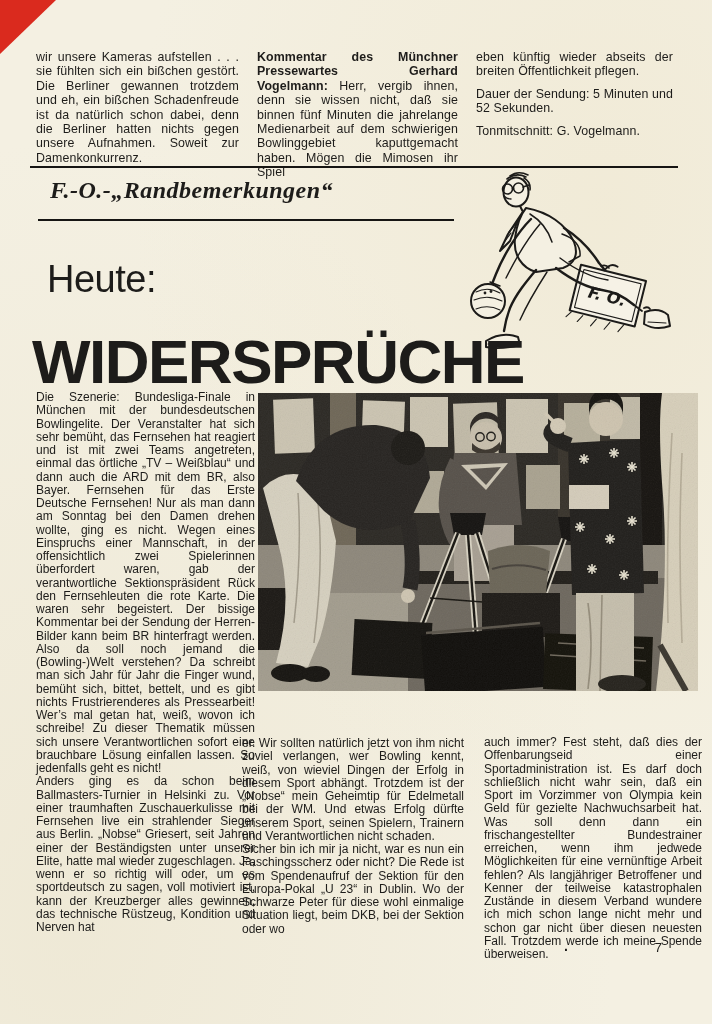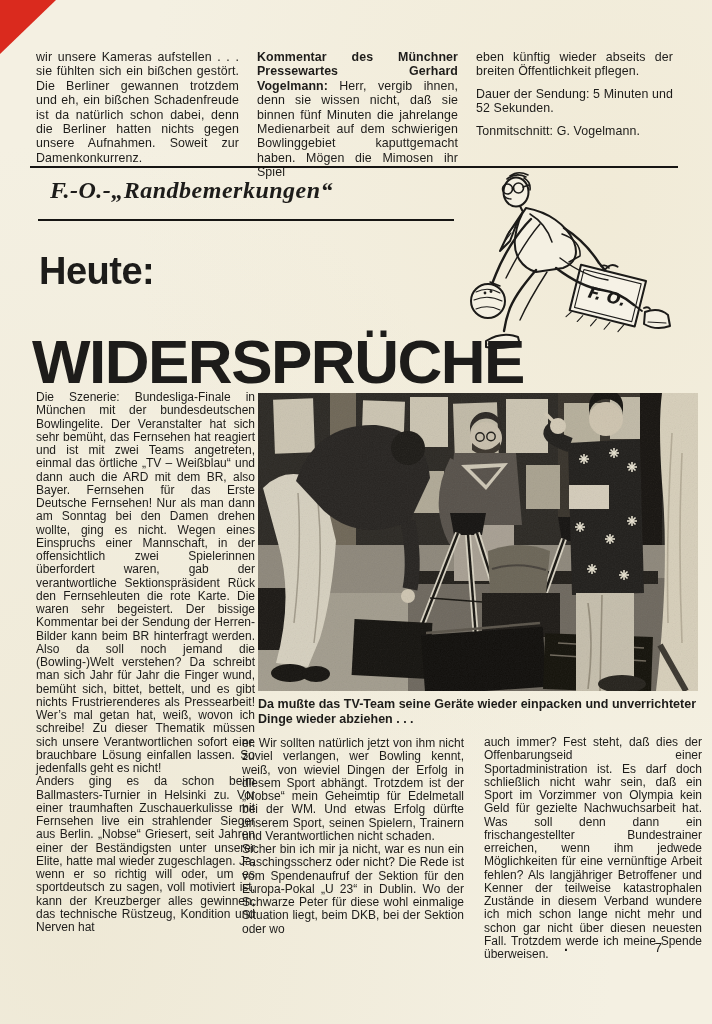--- a/index.html
+++ b/index.html
@@ -43,22 +43,22 @@
   #rule-series{left:38px;top:219px;width:416px;}
   
   #series-title{
     left:50px;top:170px;width:430px;margin:0;
     font-family:"Liberation Serif",serif;
     font-style:italic;font-weight:bold;
     font-size:24px;line-height:40px;letter-spacing:0.5px;
     white-space:nowrap;
   }
   #kicker{
-    left:35px;top:248px;margin:4px;
-    font-size:38px;font-weight:bold;letter-spacing:-0.5px;line-height:1;
+    left:35px;top:248px;margin:12px;
+    font-size:38px;font-weight:normal;letter-spacing:-0.5px;line-height:1;
   }
   #main-headline{
     left:28px;top:327px;margin:4px;
     font-size:62px;font-weight:bold;letter-spacing:-1.5px;line-height:1;
     white-space:nowrap;
   }
   
   .bodycol{
     font-size:12px;line-height:13.25px;
     text-align:justify;
@@ -283,21 +283,20 @@
 
       <path d="M404,0 L440,0 L440,298 L398,298 Q412,180 404,90 Q400,30 404,0 Z" fill="#d8d0bb"></path>
       <path d="M414,40 Q408,140 410,230 M424,60 Q420,150 424,250" stroke="#b5ac97" stroke-width="1.6" fill="none"></path>
       <path d="M402,252 L428,298" stroke="#3a362e" stroke-width="6" fill="none"></path>
 
       <rect width="440" height="298" filter="url(#noise)" opacity="0.16" style="mix-blend-mode:multiply"></rect>
       <rect width="440" height="298" filter="url(#noise)" opacity="0.08" style="mix-blend-mode:screen"></rect>
     </svg>
   </div>
 
-  <p id="caption" class="abs">Da mußte das TV-Team seine Geräte wieder einpacken und unverrichteter Dinge wieder abziehen . . .</p>
 
   <div id="col-mid" class="abs bodycol">
     <p>er. Wir sollten natürlich jetzt von ihm nicht zuviel verlangen, wer Bowling kennt, weiß, von wieviel Dingen der Erfolg in diesem Sport abhängt. Trotzdem ist der „Nobse“ mein Geheimtip für Edelmetall bei der WM. Und etwas Erfolg dürfte unserem Sport, seinen Spielern, Trainern und Verantwortlichen nicht schaden.</p>
     <p>Sicher bin ich mir ja nicht, war es nun ein Faschingsscherz oder nicht? Die Rede ist vom Spendenaufruf der Sektion für den Europa-Pokal „U 23“ in Dublin. Wo der Schwarze Peter für diese wohl einmalige Situation liegt, beim DKB, bei der Sektion oder wo</p>
   </div>
 
   <div id="col-right" class="abs bodycol">
     <p>auch immer? Fest steht, daß dies der Offenbarungseid einer Sportadministration ist. Es darf doch schließlich nicht wahr sein, daß ein Sport im Vorzimmer von Olympia kein Geld für gezielte Nachwuchsarbeit hat. Was soll denn dann ein frischangestellter Bundestrainer erreichen, wenn ihm jedwede Möglichkeiten für eine vernünftige Arbeit fehlen? Als langjähriger Betroffener und Kenner der teilweise katastrophalen Zustände in diesem Verband wundere ich mich schon lange nicht mehr und schon gar nicht über diesen neuesten Fall. Trotzdem werde ich meine Spende überweisen.</p>
   </div>
 

